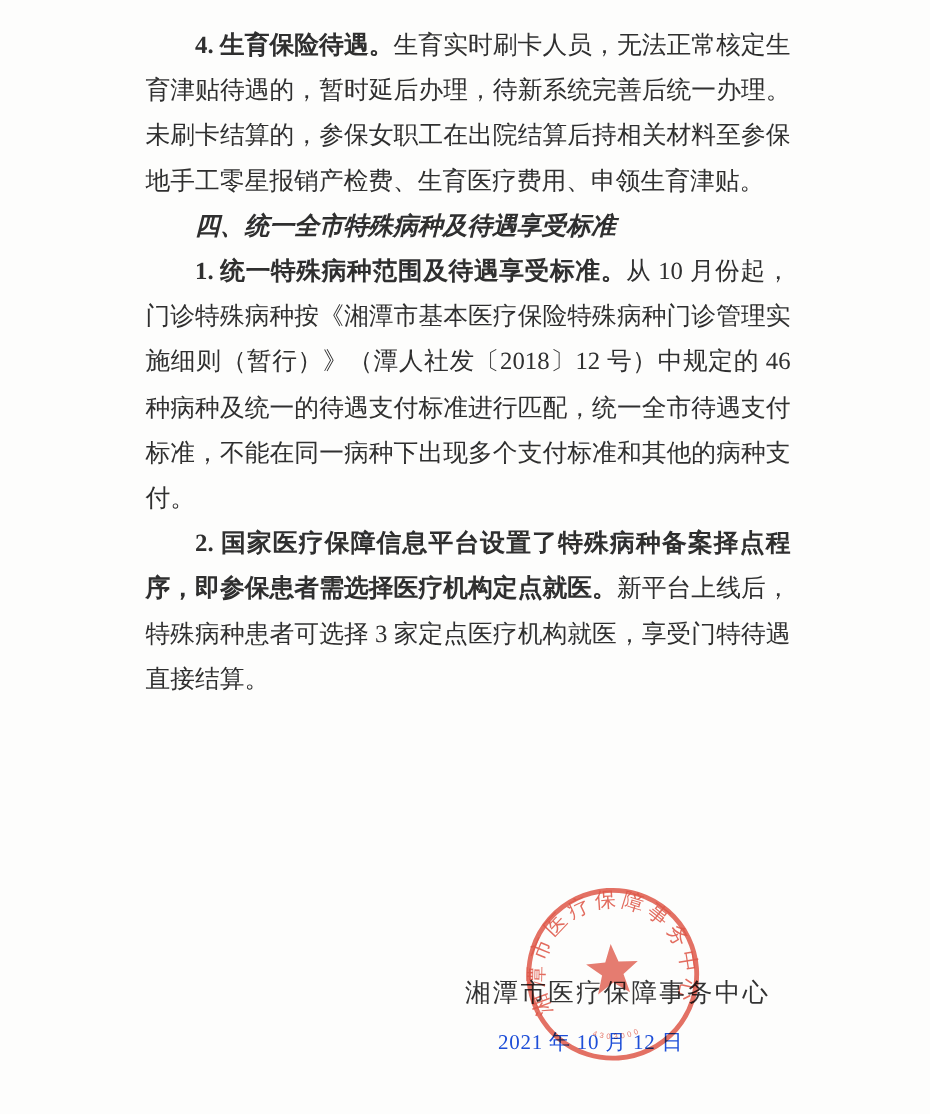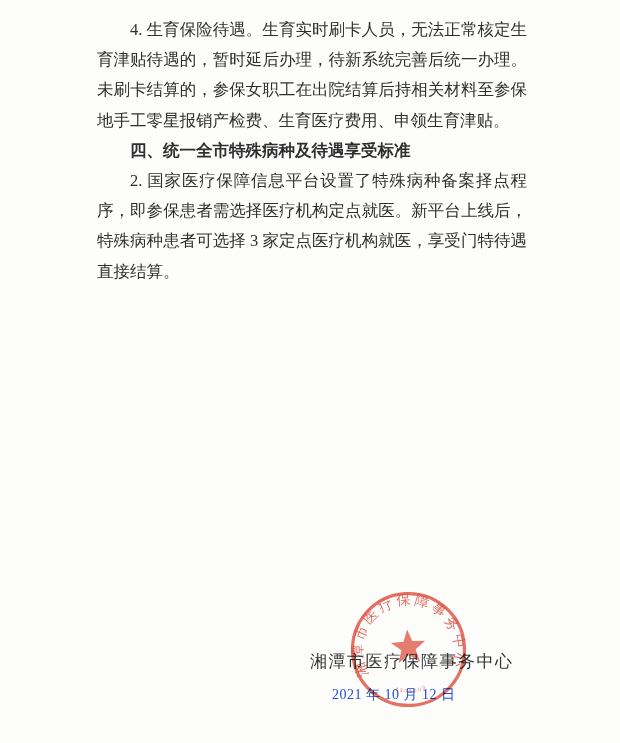--- a/index.html
+++ b/index.html
@@ -20,22 +20,22 @@
     left:97px;top:15px;width:430px;
     font-size:16.5px;
     line-height:30.2px;
     text-align:justify;
     color:#2f2f2f;
   }
   .para{
     margin:0;
     text-indent:2em;
   }
-  .lead{font-weight:normal;}
-  .heading{font-weight:bold;}
+  .lead{font-weight:bold;}
+  .heading{font-weight:bold;font-style:italic;}
   .signature-org{
     position:absolute;
     left:310px;top:650px;
     font-size:17px;
     letter-spacing:1.5px;
     color:#333;
     white-space:nowrap;
   }
   .signature-date{
     position:absolute;
@@ -57,20 +57,21 @@
 </head>
 <body>
 
 <div class="page">
 
   <div class="textblock">
     <p class="para"><span class="lead">4. 生育保险待遇。</span><span>生育实时刷卡人员，无法正常核定生育津贴待遇的，暂时延后办理，待新系统完善后统一办理。未刷卡结算的，参保女职工在出院结算后持相关材料至参保地手工零星报销产检费、生育医疗费用、申领生育津贴。</span></p>
 
     <p class="para heading"><span>四、统一全市特殊病种及待遇享受标准</span></p>
 
+    <p class="para"><span class="lead">1. 统一特殊病种范围及待遇享受标准。</span><span>从 10 月份起，门诊特殊病种按《湘潭市基本医疗保险特殊病种门诊管理实施细则（暂行）》（潭人社发〔2018〕12 号）中规定的 46 种病种及统一的待遇支付标准进行匹配，统一全市待遇支付标准，不能在同一病种下出现多个支付标准和其他的病种支付。</span></p>
 
     <p class="para"><span class="lead">2. 国家医疗保障信息平台设置了特殊病种备案择点程序，即参保患者需选择医疗机构定点就医。</span><span>新平台上线后，特殊病种患者可选择 3 家定点医疗机构就医，享受门特待遇直接结算。</span></p>
 
   </div>
 
   <div class="signature-org">湘潭市医疗保障事务中心</div>
   <div class="signature-date">2021 年 10 月 12 日</div>
 
   <svg class="seal" viewBox="0 0 120 120" xmlns="http://www.w3.org/2000/svg">
     <circle cx="60" cy="60" r="55.5" fill="none" stroke="#dc4130" stroke-width="3.2" opacity="0.85"></circle>

